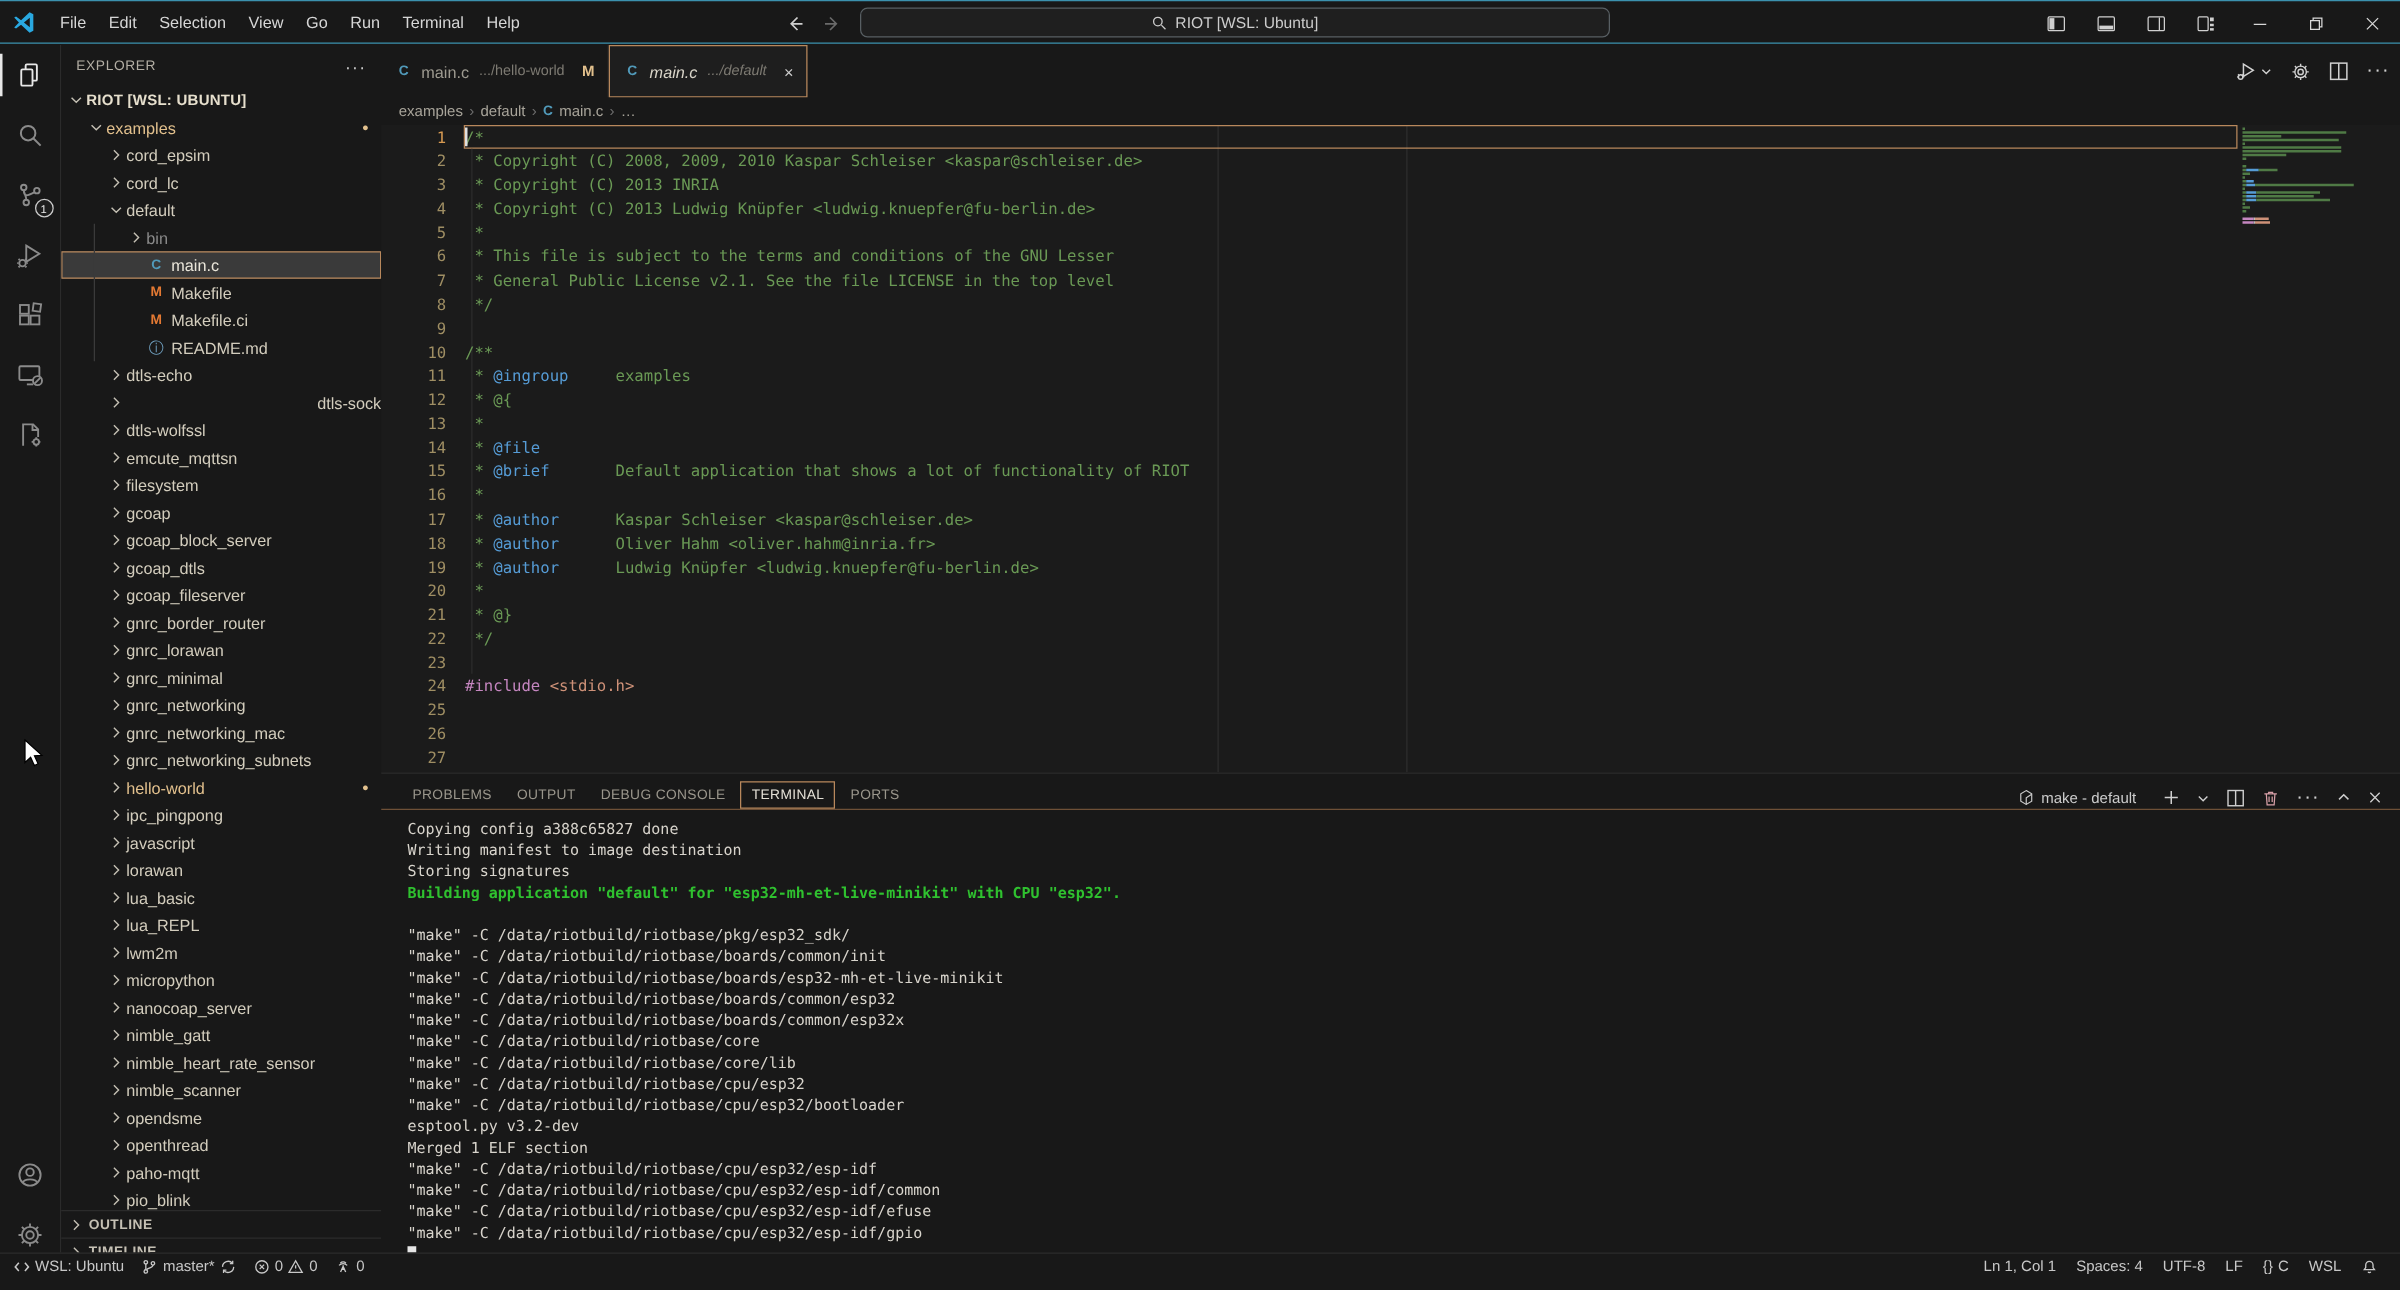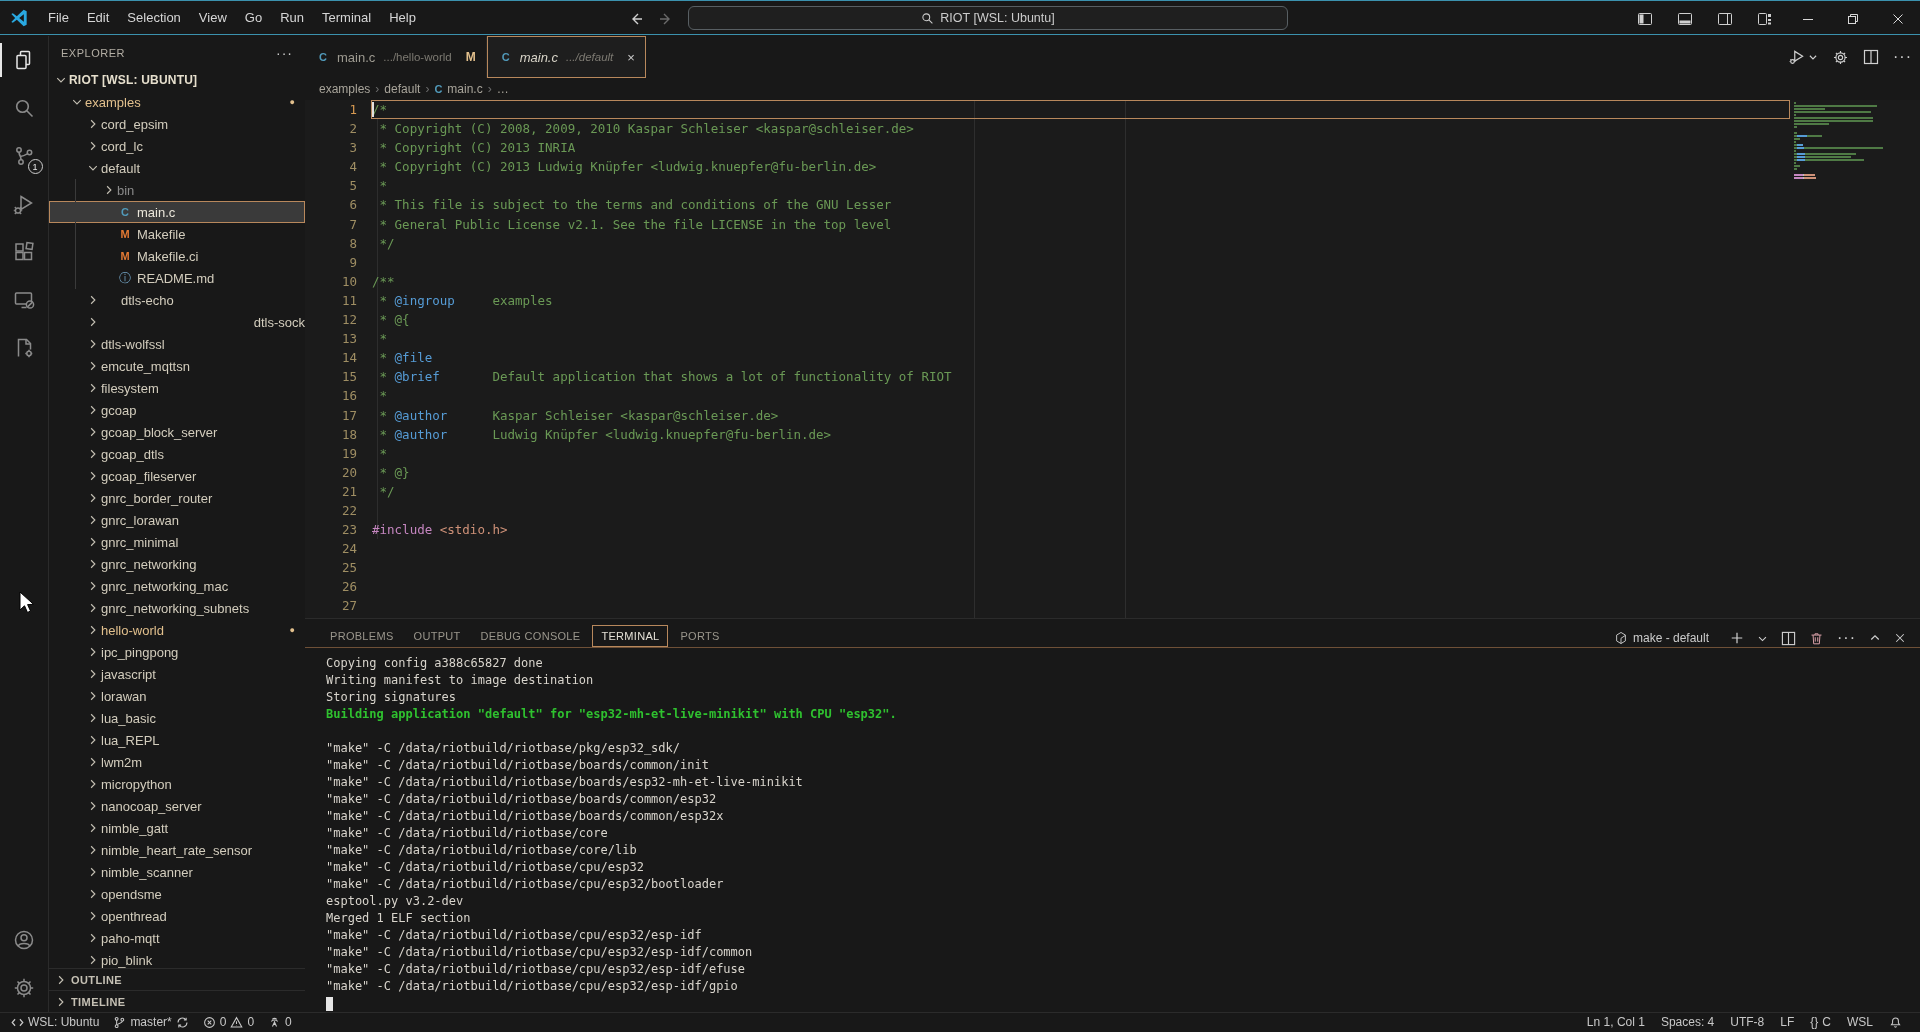--- a/index.html
+++ b/index.html
@@ -99,22 +99,22 @@
   .panel-tab { font-size:11px; letter-spacing:.3px; color:#9a968c; padding:4px 8px; margin-right:4px; }
   .panel-tab.active { color:#e4e0d6; border:1px solid #b8885c; }
   #panel-actions { margin-left:auto; display:flex; align-items:center; gap:13px; padding-right:14px; color:#cfcfcf; }
   #terminal-title { display:flex; align-items:center; gap:5px; font-size:12px; color:#cccccc; margin-right:8px; }
   #terminal { position:absolute; left:0; right:0; top:30px; bottom:0; padding:6px 0 0 21px; overflow:hidden; }
   .term-line { font-size:12px; line-height:17px; white-space:pre; font-family:"DejaVu Sans Mono",monospace; color:#d8d4cc; }
   .term-line.green { color:#2fc12f; font-weight:bold; }
   .block-cursor { display:inline-block; width:7px; height:14px; background:#e6e6e6; vertical-align:middle; }
 
   
-  #statusbar { position:absolute; left:0; right:0; bottom:0; height:20px; background:#181818;
-    border-top:1px solid #2b2b2b; display:flex; align-items:flex-end; font-size:12px; color:#c8c8c8; }
+  #statusbar { position:absolute; left:0; right:0; bottom:0; height:30px; background:#181818;
+    border-top:1px solid #2b2b2b; display:flex; align-items:flex-start; font-size:12px; color:#c8c8c8; }
   .sb-item { display:flex; align-items:center; gap:4px; padding:0 7px; height:20px; }
   #sb-right { margin-left:auto; display:flex; align-items:center; padding-right:10px; }
   #sb-right .sb-item { padding:0 8px; }
 
   #mouse-cursor { position:absolute; left:18px; top:591px; z-index:99; }
 </style>
 </head>
 <body>
 
 <div id="titlebar">
@@ -331,21 +331,21 @@
       <div class="tree-row" style="padding-left: 52px;">
         <span class="spacer"></span>
         <span class="ficon m">M</span>
         <span class="lbl">Makefile.ci</span>
       </div>
       <div class="tree-row" style="padding-left: 52px;">
         <span class="spacer"></span>
         <span class="ficon i">ⓘ</span>
         <span class="lbl">README.md</span>
       </div>
-      <div class="tree-row" style="padding-left: 36px; gap: 20px;">
+      <div class="tree-row" style="padding-left: 36px;">
         <span class="chev">
           <svg width="10" height="10" viewBox="0 0 16 16" fill="none" stroke="currentColor" stroke-width="1.8">
             <path d="m5 2 6 6-6 6"></path>
           </svg>
         </span>
         <span class="lbl">dtls-echo</span>
       </div>
       <div class="tree-row" style="padding-left: 36px; justify-content: space-between;">
         <span class="chev">
           <svg width="10" height="10" viewBox="0 0 16 16" fill="none" stroke="currentColor" stroke-width="1.8">
@@ -707,20 +707,21 @@
       <div class="cline"><span class="cm"> */</span></div>
       <div class="cline"></div>
       <div class="cline"><span class="cm">/**</span></div>
       <div class="cline"><span class="cm"> * </span><span class="tag">@ingroup</span><span class="cm">     examples</span></div>
       <div class="cline"><span class="cm"> * @{</span></div>
       <div class="cline"><span class="cm"> *</span></div>
       <div class="cline"><span class="cm"> * </span><span class="tag">@file</span></div>
       <div class="cline"><span class="cm"> * </span><span class="tag">@brief</span><span class="cm">       Default application that shows a lot of functionality of RIOT</span></div>
       <div class="cline"><span class="cm"> *</span></div>
       <div class="cline"><span class="cm"> * </span><span class="tag">@author</span><span class="cm">      Kaspar Schleiser &lt;kaspar@schleiser.de&gt;</span></div>
+      <div class="cline"><span class="cm"> * </span><span class="tag">@author</span><span class="cm">      Oliver Hahm &lt;oliver.hahm@inria.fr&gt;</span></div>
       <div class="cline"><span class="cm"> * </span><span class="tag">@author</span><span class="cm">      Ludwig Knüpfer &lt;ludwig.knuepfer@fu-berlin.de&gt;</span></div>
       <div class="cline"><span class="cm"> *</span></div>
       <div class="cline"><span class="cm"> * @}</span></div>
       <div class="cline"><span class="cm"> */</span></div>
       <div class="cline"></div>
       <div class="cline"><span class="pp">#include</span><span class="pl"> </span><span class="str">&lt;stdio.h&gt;</span></div>
       <div class="cline"></div>
     </div>
   <div id="cursor-caret"></div>
   <div id="minimap">

